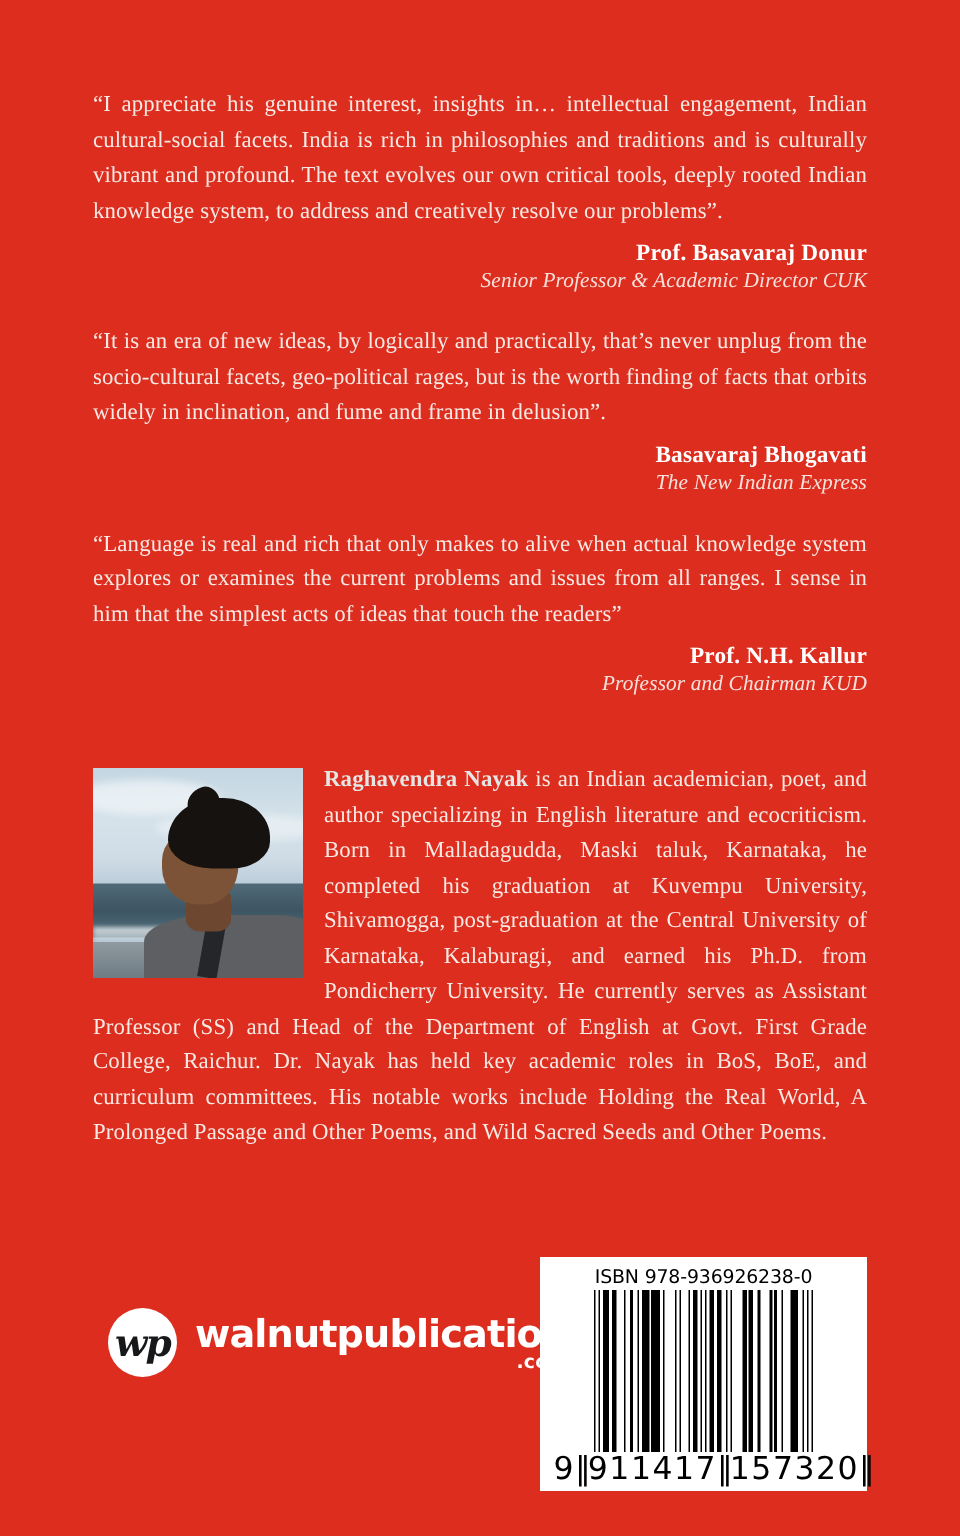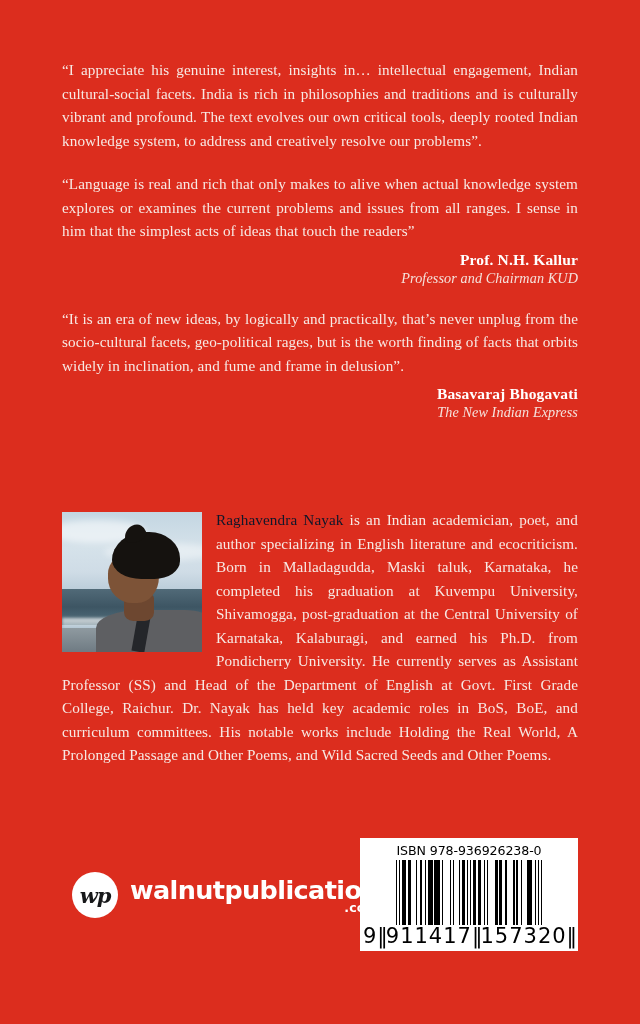--- a/index.html
+++ b/index.html
@@ -144,22 +144,22 @@
     color: #f7e9e4;
     font-family: "Liberation Serif", serif;
     font-size: 15.2px;
     line-height: 23.5px;
     text-align: justify;
     text-justify: inter-word;
     letter-spacing: 0.1px;
     margin: 0;
   }
   .bio-name {
-    font-weight: normal;
-    color: #0f172a;
+    font-weight: bold;
+    color: #e5e5e5;
   }
 
   
   .publisher {
     position: absolute;
     left: 72px;
     top: 872px;
     width: 260px;
   }
   .pub-row {
@@ -173,21 +173,21 @@
     background: #ffffff;
     display: flex;
     align-items: center;
     justify-content: center;
     flex: 0 0 auto;
   }
   .pub-mark span {
     font-family: "DejaVu Serif", serif;
     font-style: italic;
     font-weight: bold;
-    font-size: 21px;
+    font-size: 25px;
     color: #17181a;
     letter-spacing: -1.2px;
   }
   .pub-wordblock {
     margin-left: 12px;
     position: relative;
   }
   .pub-word {
     display: block;
     font-family: "DejaVu Sans", sans-serif;
@@ -219,27 +219,26 @@
     letter-spacing: 1.2px;
   }
   .pub-countries .sep { padding: 0 5px; font-size: 12px; }
 
   
   .barcode-box {
     position: absolute;
     left: 360px;
     top: 838px;
     width: 218px;
-    height: 113px;
+    height: 156px;
     background: #ffffff;
     box-sizing: border-box;
     padding: 5px 8px 4px 8px;
     display: flex;
     flex-direction: column;
-    align-items: center;
   }
   .isbn-line {
     text-align: center;
     font-family: "DejaVu Sans", sans-serif;
     font-size: 12.6px;
     color: #000000;
     letter-spacing: -0.1px;
     line-height: 15px;
   }
   .bars {
@@ -271,36 +270,38 @@
 </head>
 <body>
 
 <div class="cover">
 
   <div class="endorsements">
 
     <div class="quote-block">
       <p class="quote-text">“I appreciate his genuine interest, insights in… intellectual engagement, Indian cultural-social facets. India is rich in philosophies and traditions and is culturally vibrant and profound. The text evolves our own critical tools, deeply rooted Indian knowledge system, to address and creatively resolve our problems”.</p>
       <div class="attribution">
+        <span class="attrib-name">Prof. Basavaraj Donur</span>
+        <span class="attrib-role">Senior Professor &amp; Academic Director CUK</span>
+      </div>
+    </div>
+
+    <div class="quote-block q2">
+      <p class="quote-text">“It is an era of new ideas, by logically and practically, that’s never unplug from the socio-cultural facets, geo-political rages, but is the worth finding of facts that orbits widely in inclination, and fume and frame in delusion”.</p>
+      <div class="attribution">
+        <span class="attrib-name">Basavaraj Bhogavati</span>
+        <span class="attrib-role">The New Indian Express</span>
       </div>
     </div>
 
     <div class="quote-block q3">
       <p class="quote-text">“Language is real and rich that only makes to alive when actual knowledge system explores or examines the current problems and issues from all ranges. I sense in him that the simplest acts of ideas that touch the readers”</p>
       <div class="attribution">
         <span class="attrib-name">Prof. N.H. Kallur</span>
         <span class="attrib-role">Professor and Chairman KUD</span>
-      </div>
-    </div>
-
-    <div class="quote-block q2">
-      <p class="quote-text">“It is an era of new ideas, by logically and practically, that’s never unplug from the socio-cultural facets, geo-political rages, but is the worth finding of facts that orbits widely in inclination, and fume and frame in delusion”.</p>
-      <div class="attribution">
-        <span class="attrib-name">Basavaraj Bhogavati</span>
-        <span class="attrib-role">The New Indian Express</span>
       </div>
     </div>
 
   </div>
 
   <div class="bio">
     <div class="bio-photo">
       <div class="ph-sky"></div>
       <div class="ph-cloud1"></div>
       <div class="ph-cloud2"></div>

